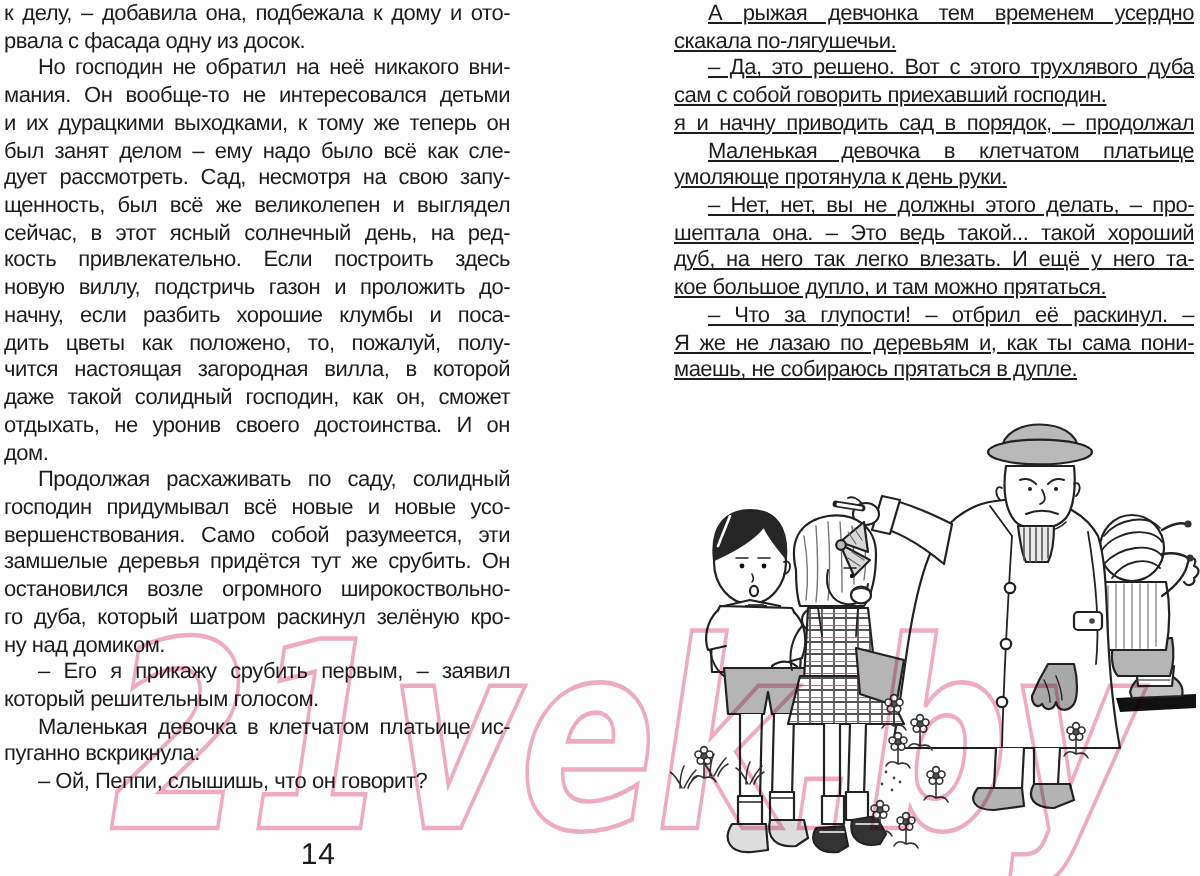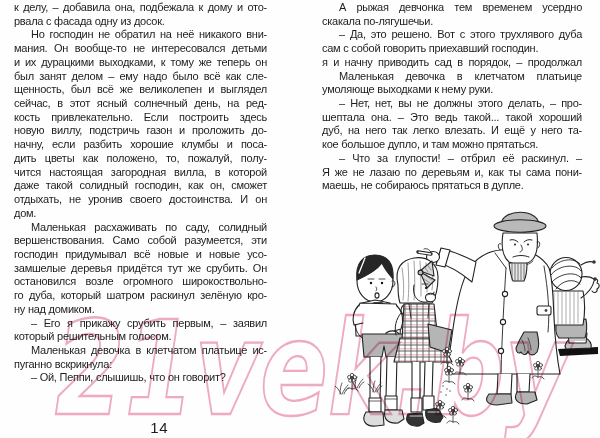--- a/index.html
+++ b/index.html
@@ -1,71 +1,72 @@
 <!DOCTYPE html>
 <html><head>
 <meta charset="utf-8">
 <style>
   html,body{margin:0;padding:0;background:#fff;}
   .page{position:relative;width:600px;height:438px;background:#fefefe;overflow:hidden;
         font-family:"Liberation Sans",sans-serif;color:#1d1d1d;}
   .col{position:absolute;top:1px;font-size:11px;line-height:13.72px;letter-spacing:-0.25px;}
-  .col-left{left:14px;width:253px;}
-  .col-right{left:322px;width:260px;}
+  .col-left{left:2px;width:253px;}
+  .col-right{left:337px;width:260px;text-decoration:underline;}
   .jline{text-align:justify;text-align-last:justify;}
   .jline.endline{text-align-last:left;}
   .jline.indent{text-indent:17px;}
   .pagenum{position:absolute;left:128px;top:419px;width:40px;text-align:right;
            font-size:15px;letter-spacing:0.5px;}
   .illustration{position:absolute;left:335px;top:200px;z-index:1;}
   .watermark{position:absolute;left:0;top:0;z-index:5;pointer-events:none;mix-blend-mode:multiply;}
 </style>
 </head>
 <body>
 
 <div class="page">
 
   <div class="col col-left" id="col-left">
       <div class="jline">к делу, – добавила она, подбежала к дому и ото-</div>
       <div class="jline endline">рвала с фасада одну из досок.</div>
       <div class="jline indent">Но господин не обратил на неё никакого вни-</div>
       <div class="jline">мания. Он вообще-то не интересовался детьми</div>
       <div class="jline">и их дурацкими выходками, к тому же теперь он</div>
       <div class="jline">был занят делом – ему надо было всё как сле-</div>
+      <div class="jline">дует рассмотреть. Сад, несмотря на свою запу-</div>
       <div class="jline">щенность, был всё же великолепен и выглядел</div>
       <div class="jline">сейчас, в этот ясный солнечный день, на ред-</div>
       <div class="jline">кость привлекательно. Если построить здесь</div>
       <div class="jline">новую виллу, подстричь газон и проложить до-</div>
       <div class="jline">начну, если разбить хорошие клумбы и поса-</div>
       <div class="jline">дить цветы как положено, то, пожалуй, полу-</div>
       <div class="jline">чится настоящая загородная вилла, в которой</div>
       <div class="jline">даже такой солидный господин, как он, сможет</div>
       <div class="jline">отдыхать, не уронив своего достоинства. И он</div>
       <div class="jline endline">дом.</div>
-      <div class="jline indent">Маленькая расхаживать по саду, солидный</div>
+      <div class="jline indent">Продолжая расхаживать по саду, солидный</div>
+      <div class="jline">господин придумывал всё новые и новые усо-</div>
       <div class="jline">вершенствования. Само собой разумеется, эти</div>
-      <div class="jline">господин придумывал всё новые и новые усо-</div>
       <div class="jline">замшелые деревья придётся тут же срубить. Он</div>
       <div class="jline">остановился возле огромного широкоствольно-</div>
       <div class="jline">го дуба, который шатром раскинул зелёную кро-</div>
       <div class="jline endline">ну над домиком.</div>
       <div class="jline indent">– Его я прикажу срубить первым, – заявил</div>
       <div class="jline endline">который решительным голосом.</div>
       <div class="jline indent">Маленькая девочка в клетчатом платьице ис-</div>
       <div class="jline endline">пуганно вскрикнула:</div>
       <div class="jline endline indent">– Ой, Пеппи, слышишь, что он говорит?</div>
     </div>
   <div class="col col-right" id="col-right">
       <div class="jline indent">А рыжая девчонка тем временем усердно</div>
       <div class="jline endline">скакала по-лягушечьи.</div>
       <div class="jline indent">– Да, это решено. Вот с этого трухлявого дуба</div>
       <div class="jline endline">сам с собой говорить приехавший господин.</div>
       <div class="jline">я и начну приводить сад в порядок, – продолжал</div>
       <div class="jline indent">Маленькая девочка в клетчатом платьице</div>
-      <div class="jline endline">умоляюще выходками к нему руки.</div>
+      <div class="jline endline">умоляюще протянула к день руки.</div>
       <div class="jline indent">– Нет, нет, вы не должны этого делать, – про-</div>
       <div class="jline">шептала она. – Это ведь такой... такой хороший</div>
       <div class="jline">дуб, на него так легко влезать. И ещё у него та-</div>
       <div class="jline endline">кое большое дупло, и там можно прятаться.</div>
       <div class="jline indent">– Что за глупости! – отбрил её раскинул. –</div>
       <div class="jline">Я же не лазаю по деревьям и, как ты сама пони-</div>
       <div class="jline endline">маешь, не собираюсь прятаться в дупле.</div>
     </div>
 
   <svg class="illustration" width="265" height="238" viewBox="335 200 265 238">

